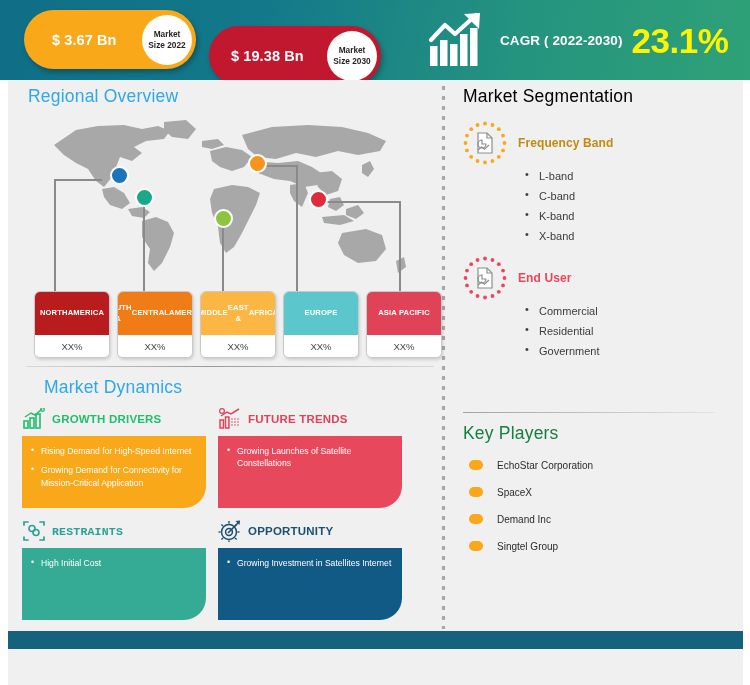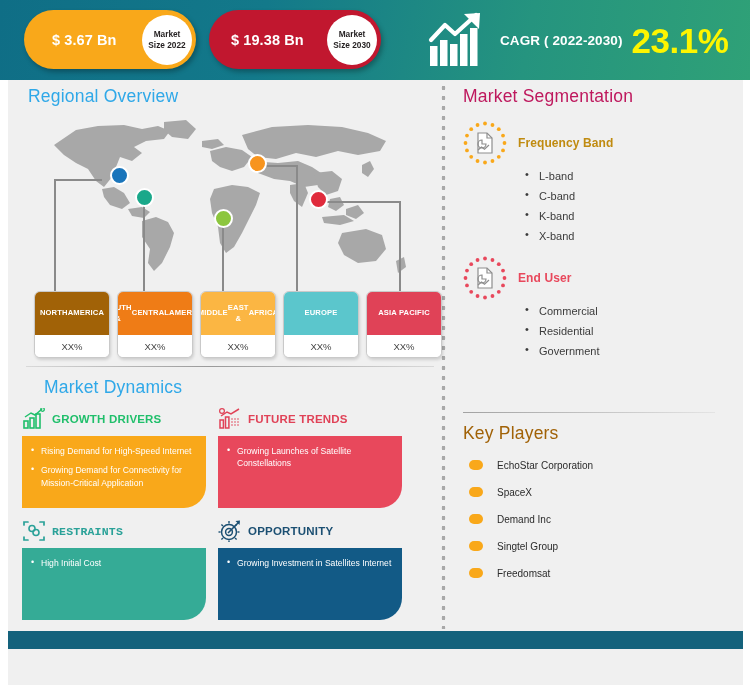--- a/index.html
+++ b/index.html
@@ -184,21 +184,21 @@
   <div class="header">
 
     <div class="pill" id="pill-2022" style="background: rgb(249, 168, 26);">
       <span class="pill-amount">$ 3.67 Bn</span>
       <span class="pill-badge">
         <span>Market</span>
         <span>Size 2022</span>
       </span>
     </div>
 
-    <div class="pill" id="pill-2030" style="background: rgb(193, 23, 47);">
+    <div class="pill" id="pill-2030" style="background: rgb(193, 23, 47); margin-top: 16px;">
       <span class="pill-amount">$  19.38 Bn</span>
       <span class="pill-badge">
         <span>Market</span>
         <span>Size 2030</span>
       </span>
     </div>
 
     <div class="cagr-wrap">
       <svg class="cagr-icon" viewBox="0 0 62 56">
         <rect x="2" y="34" width="7.5" height="20" fill="#ffffff"></rect>
@@ -268,21 +268,21 @@
 
         <div class="map-pin" style="left:88px;  top:49px;  background:#1a75bb;"></div>
         <div class="map-pin" style="left:113px; top:71px;  background:#1aa88a;"></div>
         <div class="map-pin" style="left:192px; top:92px;  background:#8cc63e;"></div>
         <div class="map-pin" style="left:226px; top:37px;  background:#f7941e;"></div>
         <div class="map-pin" style="left:287px; top:73px;  background:#e02b3c;"></div>
       </div>
 
       <div class="region-row" id="region-row">
           <div class="region-card">
-            <div class="region-name" style="background: #a16207;">
+            <div class="region-name" style="background: #b91c1c;">
               <div>NORTH</div>
               <div>AMERICA</div>
             </div>
             <div class="region-pct">XX%</div>
           </div>
           <div class="region-card">
             <div class="region-name" style="background: rgb(239, 124, 22);">
               <div>SOUTH  &amp;</div>
               <div>CENTRAL</div>
               <div>AMERICA</div>
@@ -399,21 +399,21 @@
             <div class="md-card" style="background: rgb(18, 90, 134);">
               <ul>
                 <li>Growing Investment in Satellites Internet</li>
               </ul>
             </div>
           </div>
         </div>
     </div>
 
     <div id="market-segmentation">
-      <div class="section-title" style="color: #be185d;">Market Segmentation</div>
+      <div class="section-title" style="color: #000000;">Market Segmentation</div>
       <div id="seg-blocks">
           <div class="seg-block">
             <div class="seg-head">
               <span class="seg-icon"><svg viewBox="0 0 44 44">
     <circle cx="22.00" cy="2.50" r="1.9" fill="#f9a81a"></circle>
                   <circle cx="29.46" cy="3.98" r="1.9" fill="#f9a81a"></circle>
                   <circle cx="35.79" cy="8.21" r="1.9" fill="#f9a81a"></circle>
                   <circle cx="40.02" cy="14.54" r="1.9" fill="#f9a81a"></circle>
                   <circle cx="41.50" cy="22.00" r="1.9" fill="#f9a81a"></circle>
                   <circle cx="40.02" cy="29.46" r="1.9" fill="#f9a81a"></circle>
@@ -471,40 +471,36 @@
               <li>Commercial</li>
               <li>Residential</li>
               <li>Government</li>
             </ul>
           </div>
         </div>
     </div>
 
     <div id="key-players">
       <div class="kp-rule"></div>
-      <div class="section-title" id="key-players-title" style="color: #a16207;">Key Players</div>
+      <div class="section-title" id="key-players-title" style="color: #15803d;">Key Players</div>
       <ul class="kp-list" id="kp-list">
           <li>
             <span class="kp-dot" style="background: rgb(249, 168, 26);"></span>
             <span class="kp-name">EchoStar Corporation</span>
           </li>
           <li>
             <span class="kp-dot" style="background: rgb(249, 168, 26);"></span>
             <span class="kp-name">SpaceX</span>
           </li>
           <li>
             <span class="kp-dot" style="background: rgb(249, 168, 26);"></span>
             <span class="kp-name">Demand Inc</span>
           </li>
           <li>
             <span class="kp-dot" style="background: rgb(249, 168, 26);"></span>
             <span class="kp-name">Singtel Group</span>
           </li>
-          <li>
-            <span class="kp-dot" style="background: rgb(249, 168, 26);"></span>
-            <span class="kp-name">Freedomsat</span>
-          </li>
         </ul>
     </div>
 
     <div class="footer-bar"></div>
   </div>
 </div>
 
 </body></html>

